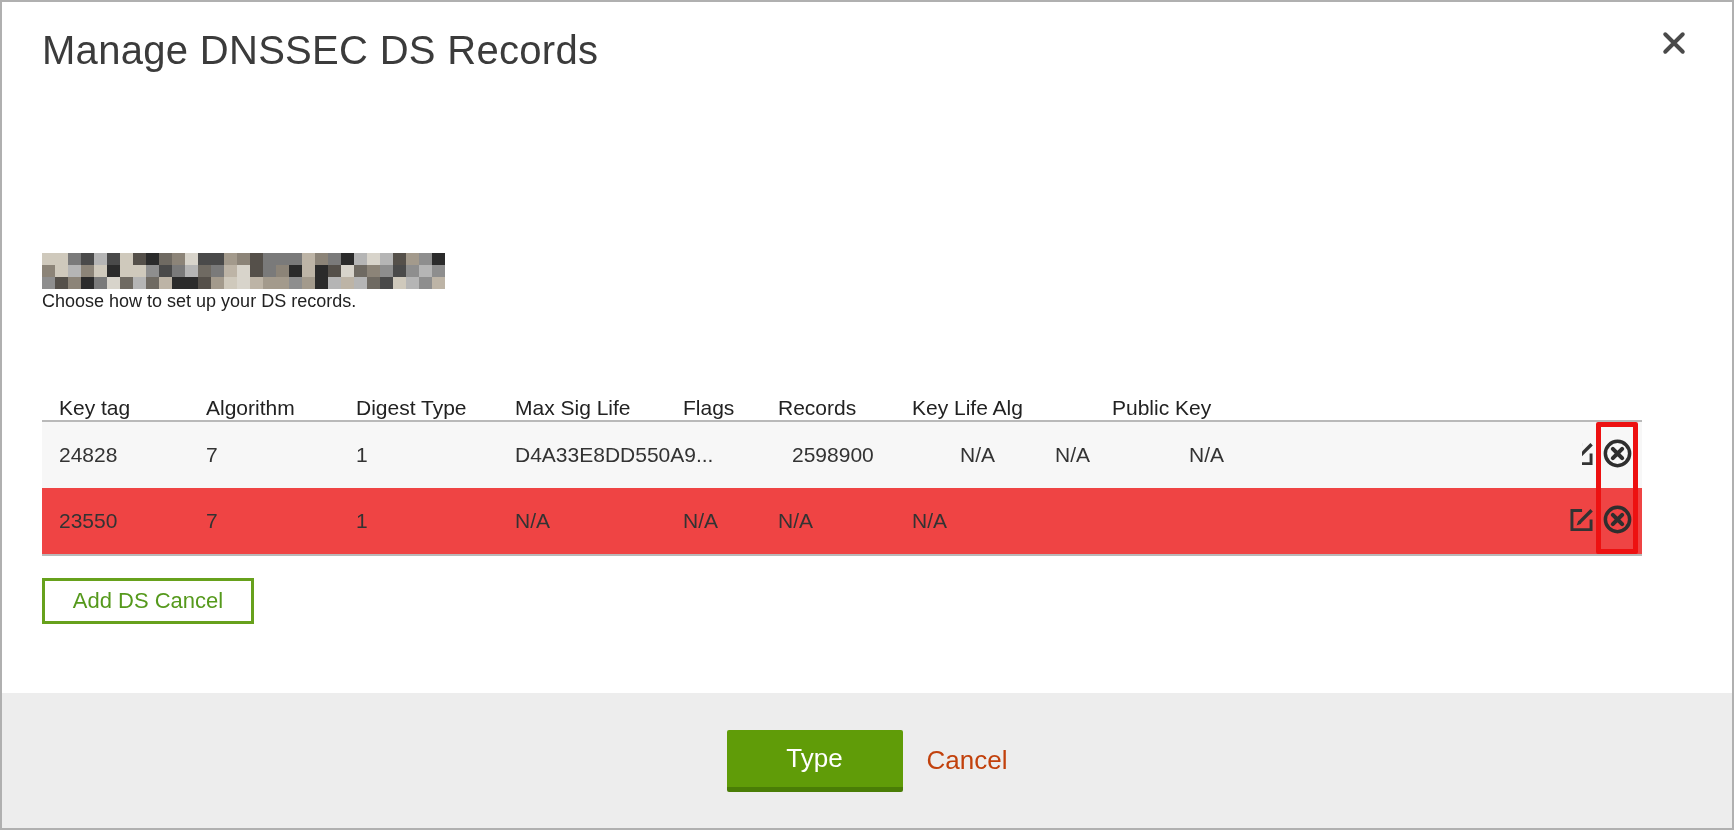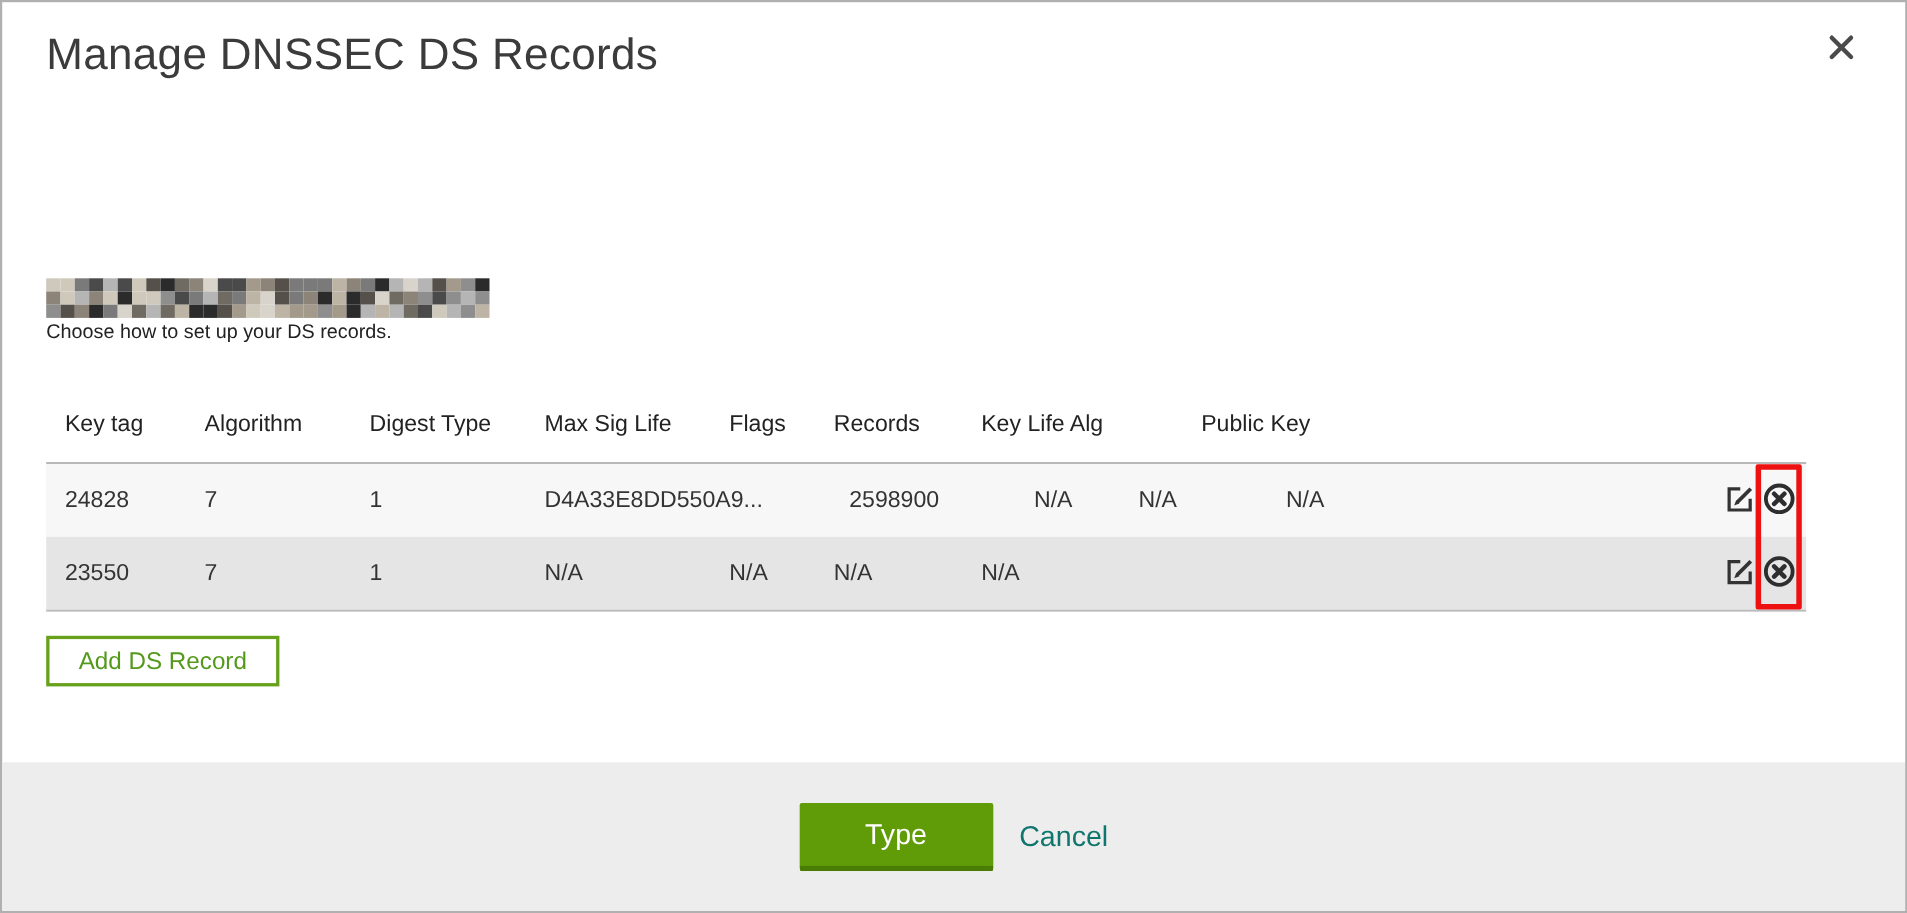--- a/index.html
+++ b/index.html
@@ -29,28 +29,28 @@
   }
   .redacted-domain span{display:block;width:13px;height:12px;}
   .instruction{
     position:absolute;left:40px;top:289px;
     font-size:18px;color:#222;
   }
   .ds-table{
     position:absolute;left:40px;top:372px;width:1600px;
     font-size:21px;
   }
-  .thead{display:flex;height:46px;align-items:flex-start;color:#222;}
+  .thead{display:flex;height:46px;align-items:flex-end;color:#222;}
   .tbody{border-top:2px solid #b9b9b9;border-bottom:2px solid #b9b9b9;}
   .row{display:flex;height:66px;align-items:center;color:#333;}
   .row-odd{background:#f7f7f7;}
-  .row-even{background:#e5e5e5;}
+  .row-even{background:#ef4444;}
   .cell{box-sizing:border-box;flex:0 0 auto;white-space:nowrap;overflow:hidden;}
   .c0{width:144px;padding-left:17px;}
-  .c1{width:150px;}
+  .c1{width:150px;margin-left:20px;}
   .c2{width:159px;}
   .c3{width:277px;}
   .c4{width:168px;}
   .c5{width:95px;}
   .c6{width:134px;}
   .c7{width:200px;}
   .c8{width:193px;}
   .c-icons{flex:1 1 auto;display:flex;justify-content:flex-end;align-items:center;gap:7px;padding-right:9px;}
   .icon-btn{background:none;border:none;padding:0;cursor:pointer;display:flex;align-items:center;}
   .red-box{
@@ -70,21 +70,21 @@
     background:#ededed;
     display:flex;align-items:center;justify-content:center;gap:24px;
   }
   .save-btn{
     width:176px;height:62px;
     background:#609c08;border:none;border-bottom:5px solid #4a7d06;
     border-radius:2px;color:#ffffff;font-size:26px;
     font-family:"Liberation Sans",sans-serif;cursor:pointer;
   }
   .cancel-link{
-    font-size:26px;color:#0f766e;text-decoration:none;cursor:pointer;
+    font-size:26px;color:#c2410c;text-decoration:none;cursor:pointer;
   }
 </style>
 </head>
 <body>
 
 <div class="modal">
 
   <div class="title">Manage DNSSEC DS Records</div>
 
   <button class="close-btn">
@@ -265,20 +265,20 @@
             </span>
           </button>
         </div>
       </div>
 
     </div>
   </div>
 
   <div class="red-box"></div>
 
-  <button class="add-btn">Add DS Record</button>
+  <button class="add-btn">Add DS Cancel</button>
 
   <div class="footer">
     <button class="save-btn">Type</button>
     <a class="cancel-link">Cancel</a>
   </div>
 
 </div>
 
 </body></html>

